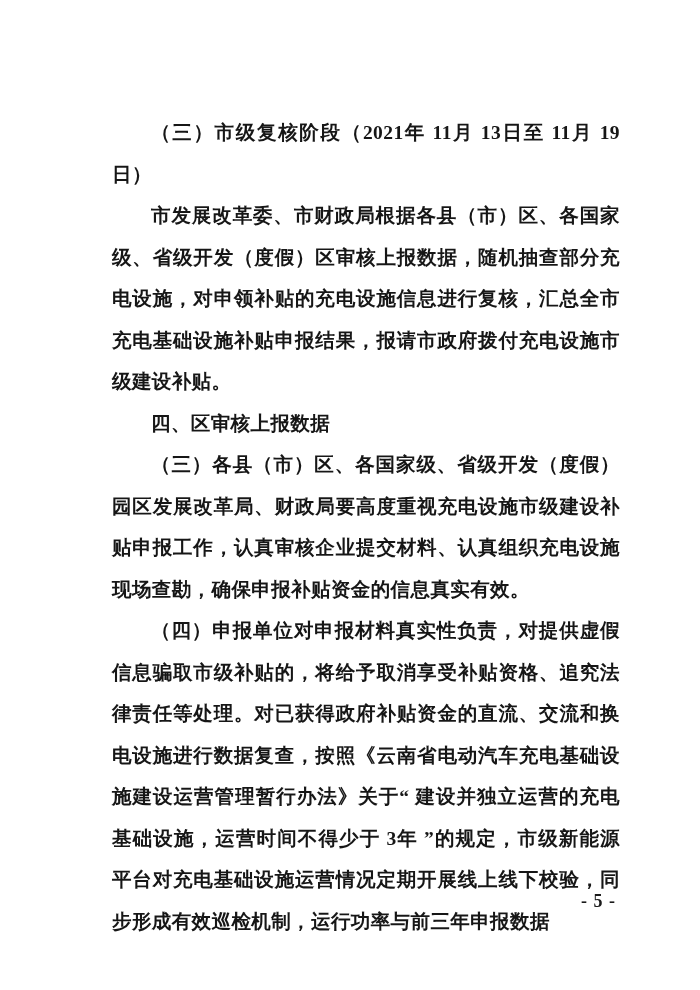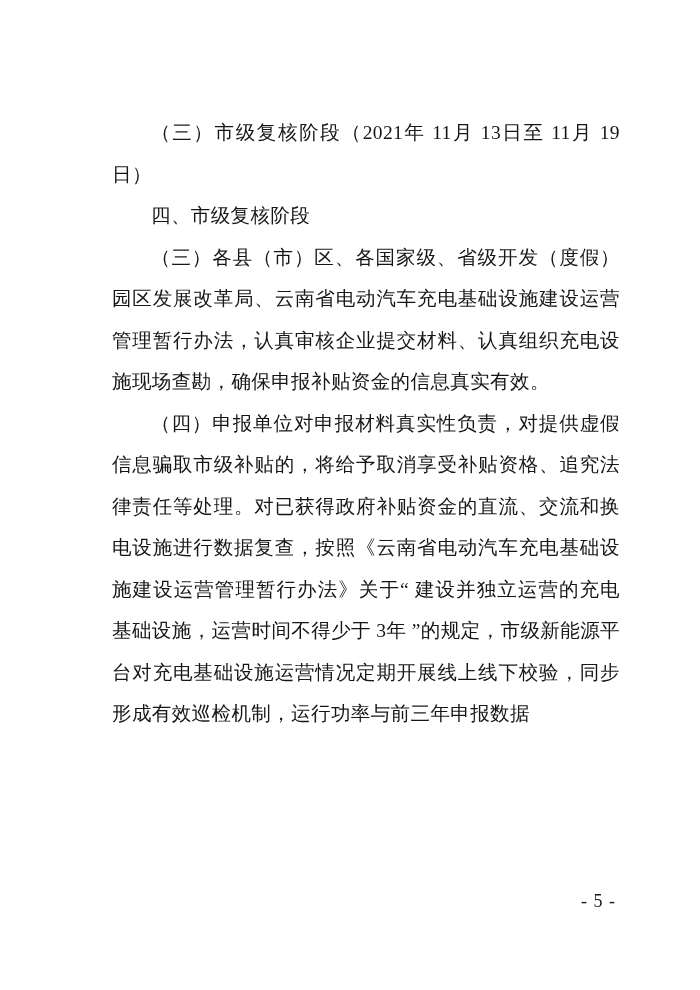--- a/index.html
+++ b/index.html
@@ -14,20 +14,21 @@
     color: #1a1a1a;
     overflow: hidden;
     position: relative;
   }
   .page {
     position: relative;
     width: 700px;
     height: 990px;
     box-sizing: border-box;
     padding: 112px 80px 0 112px;
+    font-weight: bold;
   }
   .doc-body {
     font-size: 19.5px;
     line-height: 41.5px;
     text-align: justify;
     text-justify: inter-ideograph;
     letter-spacing: 0.4px;
     color: #161616;
   }
   .para {
@@ -48,18 +49,19 @@
     color: #1a1a1a;
     font-family: "Liberation Serif", "DejaVu Serif", serif;
   }
 </style>
 </head>
 <body>
 
 <div class="page">
   <div class="doc-body">
     <p class="para">（三）市级复核阶段（2021年 11月 13日至 11月 19日）</p>
-    <p class="para">四、市级复核阶段</p>
-    <p class="para">（三）各县（市）区、各国家级、省级开发（度假）园区发展改革局、云南省电动汽车充电基础设施建设运营管理暂行办法，认真审核企业提交材料、认真组织充电设施现场查勘，确保申报补贴资金的信息真实有效。</p>
+    <p class="para">市发展改革委、市财政局根据各县（市）区、各国家级、省级开发（度假）区审核上报数据，随机抽查部分充电设施，对申领补贴的充电设施信息进行复核，汇总全市充电基础设施补贴申报结果，报请市政府拨付充电设施市级建设补贴。</p>
+    <p class="para">四、区审核上报数据</p>
+    <p class="para">（三）各县（市）区、各国家级、省级开发（度假）园区发展改革局、财政局要高度重视充电设施市级建设补贴申报工作，认真审核企业提交材料、认真组织充电设施现场查勘，确保申报补贴资金的信息真实有效。</p>
     <p class="para">（四）申报单位对申报材料真实性负责，对提供虚假信息骗取市级补贴的，将给予取消享受补贴资格、追究法律责任等处理。对已获得政府补贴资金的直流、交流和换电设施进行数据复查，按照《云南省电动汽车充电基础设施建设运营管理暂行办法》关于“ 建设并独立运营的充电基础设施，运营时间不得少于 3年 ”的规定，市级新能源平台对充电基础设施运营情况定期开展线上线下校验，同步形成有效巡检机制，运行功率与前三年申报数据</p>
   </div>
   <div class="page-number">- 5 -</div>
 </div>
 
 </body></html>

